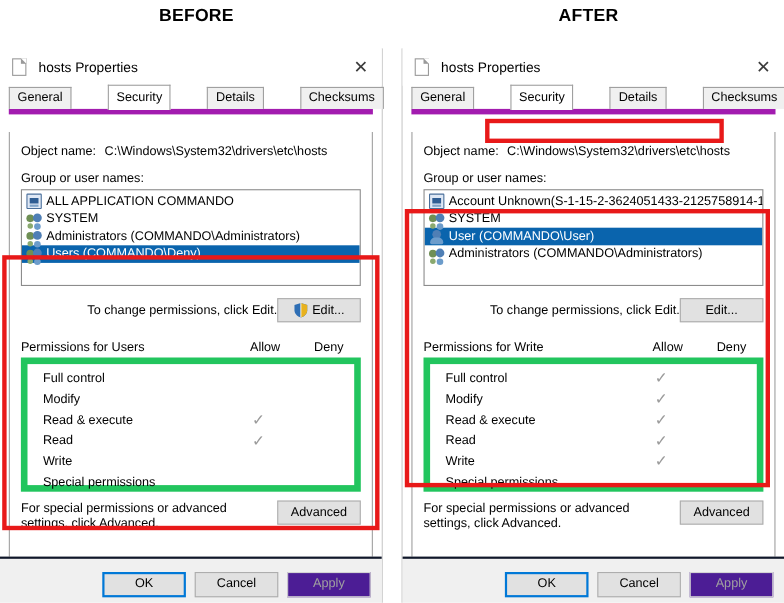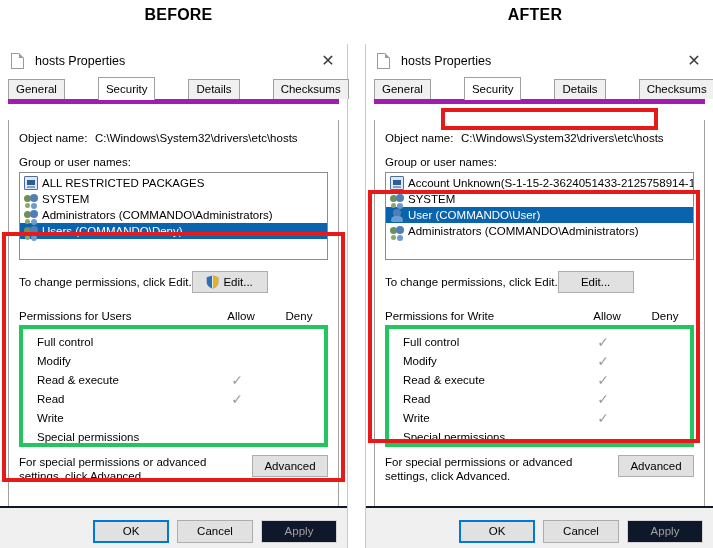--- a/index.html
+++ b/index.html
@@ -196,21 +196,21 @@
     content: "";
     position: absolute; left: 1px; top: 8px;
     width: 12px; height: 6px;
     border-radius: 6px 6px 2px 2px;
     background: #6c9ccb;
   }
 
   .row-change {
     display: flex;
     align-items: center;
-    justify-content: flex-start;
+    justify-content: flex-end;
     margin-top: 11px;
     height: 22px;
   }
   .row-change .hint { font-size: 11.5px; color: #000; }
 
   .btn {
     background: #e1e1e1;
     border: 1px solid #adadad;
     font-size: 11.5px;
     color: #000;
@@ -236,21 +236,21 @@
     margin-bottom: 3px;
     font-size: 11.5px;
     color: #000;
     height: 16px;
   }
   .perm-head .title { flex: 1; }
   .perm-head .allow { width: 58px; text-align: center; }
   .perm-head .deny  { width: 58px; text-align: center; }
 
   .permbox {
-    border: 4px solid #22c55e;
+    border: 6px solid #22c55e;
     background: #fff;
     height: 122px;
     padding-top: 3px;
   }
   .perm-row {
     display: flex;
     align-items: center;
     height: 19px;
     font-size: 11.5px;
     color: #000;
@@ -291,21 +291,21 @@
     align-items: center;
     justify-content: flex-end;
     padding-right: 10px;
     gap: 8px;
   }
   .footer .btn { min-width: 76px; height: 23px; background: #e1e1e1; }
   .footer .btn.default {
     border: 2px solid #0078d7;
     background: #e1e1e1;
   }
-  .footer .btn.disabled { color: #a0a0a0; background: #0f172a; border-color: #d4d4d4; }
+  .footer .btn.disabled { color: #a0a0a0; background: #4c1d95; border-color: #d4d4d4; }
 
   
   .redbox {
     position: absolute;
     border: 4px solid #e81919;
     pointer-events: none;
     z-index: 40;
   }
   #redbox-before-main { left: 2px;   top: 232px; width: 343px; height: 250px; }
   #redbox-after-objname { left: 441px; top: 108px; width: 217px; height: 22px; }
@@ -343,21 +343,21 @@
       <div class="row-objname">
         <span class="lbl">Object name:</span>
         <span class="val">C:\Windows\System32\drivers\etc\hosts</span>
       </div>
 
       <div class="section-label">Group or user names:</div>
 
       <div class="listbox">
         <div class="list-item">
           <span class="ic ic-pkg"></span>
-          <span class="txt">ALL RESTRICTED PACKAGES</span>
+          <span class="txt">ALL APPLICATION COMMANDO</span>
         </div>
         <div class="list-item">
           <span class="ic ic-group"></span>
           <span class="txt">SYSTEM</span>
         </div>
         <div class="list-item">
           <span class="ic ic-group"></span>
           <span class="txt">Administrators (COMMANDO\Administrators)</span>
         </div>
         <div class="list-item selected">

